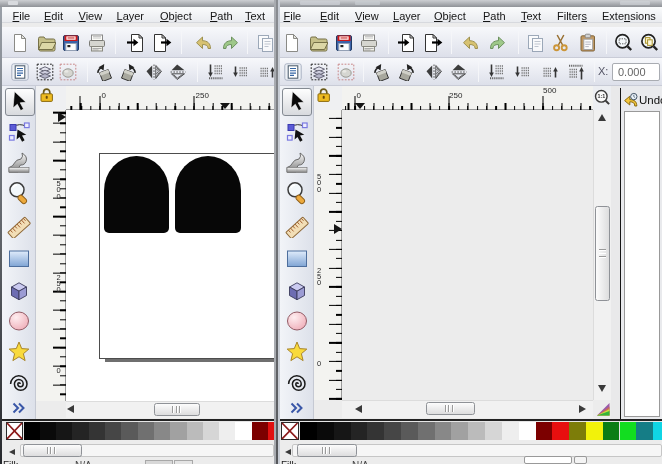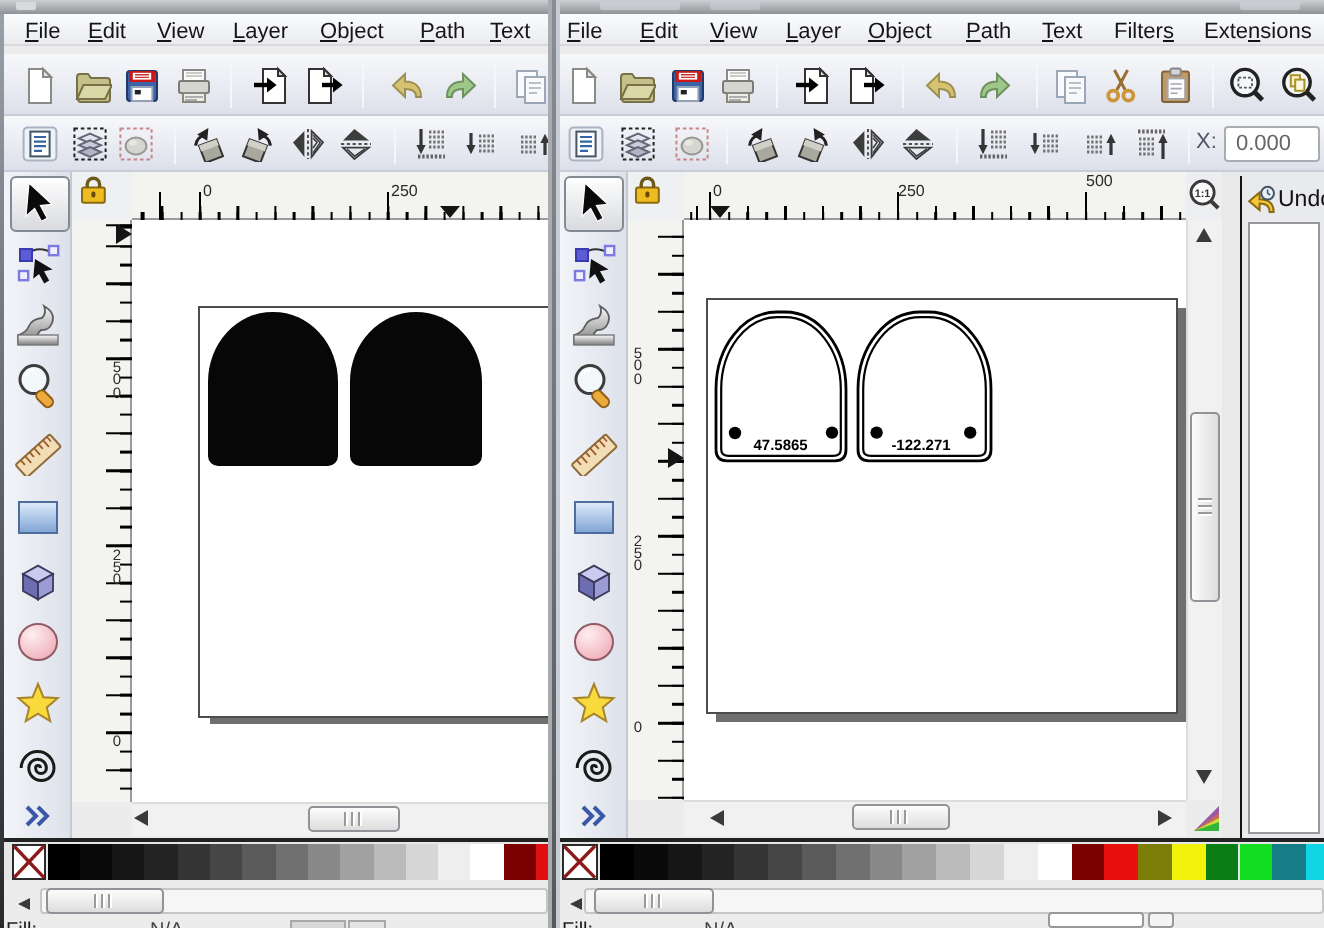--- a/index.html
+++ b/index.html
@@ -615,43 +615,20 @@
 <div class="vdig" style="left:2px;top:157.5px">
           <div>2</div>
           <div>5</div>
           <div>0</div>
         </div>
 <div class="vdig" style="left:2px;top:251px">
           <div>0</div>
         </div>
 <div style="position:absolute;left:20px;top:114px;width:0;height:0;border-top:5.0px solid transparent;border-bottom:5.0px solid transparent;border-left:8px solid #151515"></div>
 </div>
-<div class="canvas" style="left:61.5px;top:110px;width:251.5px;height:290px">
-<div class="abs" style="left:11.5px;top:39px;width:235.5px;height:208px;background:#fff;border:1px solid #4d4d4d"></div>
-<div class="abs" style="left:247px;top:43.5px;width:4px;height:207.5px;background:#6f6f6f"></div>
-<div class="abs" style="left:16px;top:247px;width:235px;height:4px;background:#6f6f6f"></div>
-<svg class="ic" style="left:0;top:0" width="251.5" height="290" viewBox="0 0 251.5 290">
-<g fill="#fff" stroke="#000">
-<path stroke-width="1.4" d="M16 114.9 L16 84.5 A30.5 38.5 0 0 1 46.5 46 L50.5 46 A30.5 38.5 0 0 1 81 84.5 L81 114.9 Q81 120.4 75.5 120.4 L21.5 120.4 Q16 120.4 16 114.9 Z"></path>
-<path stroke-width="1.1" d="M18.6 114.6 L18.6 84.6 A28 36 0 0 1 46.8 48.6 L50.2 48.6 A28 36 0 0 1 78.4 84.6 L78.4 114.6 Q78.4 117.9 74.5 117.9 L22.5 117.9 Q18.6 117.9 18.6 114.6 Z"></path>
-<path stroke-width="1.4" d="M87 114.9 L87 84.5 A31.2 38.5 0 0 1 118.2 46 L122.3 46 A31.2 38.5 0 0 1 153.5 84.5 L153.5 114.9 Q153.5 120.4 148 120.4 L92.5 120.4 Q87 120.4 87 114.9 Z"></path>
-<path stroke-width="1.1" d="M89.6 114.6 L89.6 84.6 A28.7 36 0 0 1 118.5 48.6 L122 48.6 A28.7 36 0 0 1 150.9 84.6 L150.9 114.6 Q150.9 117.9 147 117.9 L93.5 117.9 Q89.6 117.9 89.6 114.6 Z"></path>
-</g>
-<g fill="#000">
-<circle cx="25.5" cy="106.5" r="3.1"></circle>
-            <circle cx="74" cy="106.3" r="3.1"></circle>
-<circle cx="96.3" cy="106.3" r="3.1"></circle>
-            <circle cx="143.1" cy="106.3" r="3.1"></circle>
-</g>
-<g font-family="Liberation Sans" font-size="7.5" font-weight="bold" text-anchor="middle">
-<text x="48.3" y="115">47.5865</text>
-            <text x="118.5" y="115">-122.271</text>
-</g>
-</svg>
-</div>
 <div class="abs" style="left:313px;top:110px;width:18px;height:290px;background:#f1f1f1;border-left:1px solid #dcdcdc"></div>
 <div style="position:absolute;left:317.5px;top:113.5px;width:0;height:0;border-left:4.0px solid transparent;border-right:4.0px solid transparent;border-bottom:7px solid #3a3a3a"></div>
 <div style="position:absolute;left:317.5px;top:384.5px;width:0;height:0;border-left:4.0px solid transparent;border-right:4.0px solid transparent;border-top:7px solid #3a3a3a"></div>
 <div class="thumbv" style="left:314.5px;top:206px;width:15px;height:95px"></div>
       <div class="gripv" style="left:318.5px;top:249px"></div>
 <div class="abs" style="left:313px;top:86px;width:18px;height:24px;background:#eceef2"></div>
 <svg class="ic" style="left:313.5px;top:89px" width="16" height="16" viewBox="0 0 16 16">
         <circle cx="7.3" cy="7.3" r="5.8" fill="#fafafa" stroke="#3a3a3a" stroke-width="1.4"></circle>
         <text x="7.3" y="9.3" font-size="5.4" font-weight="bold" text-anchor="middle" fill="#333" font-family="Liberation Sans">1:1</text>
         <path d="M11.7 11.7l3.4 3.4" stroke="#3a3a3a" stroke-width="2"></path>

